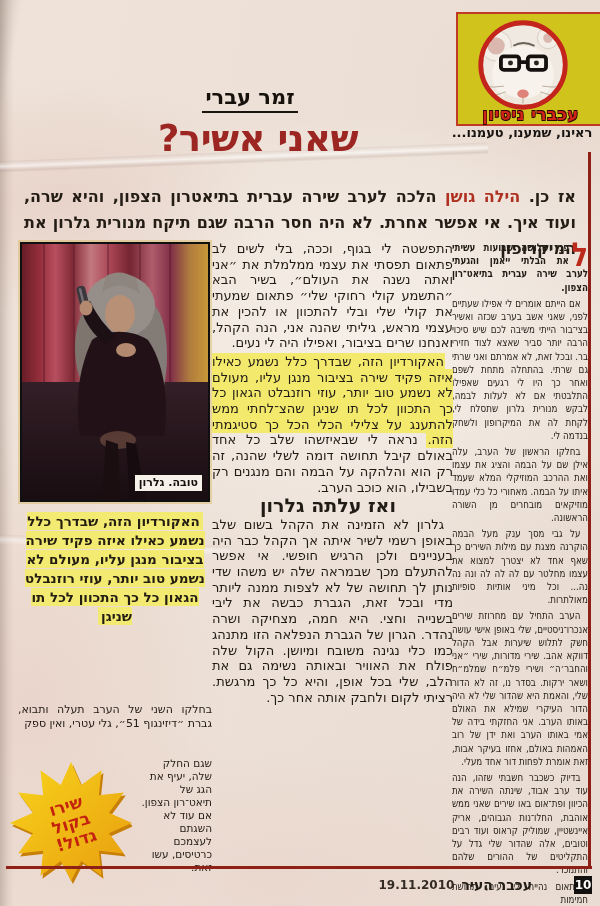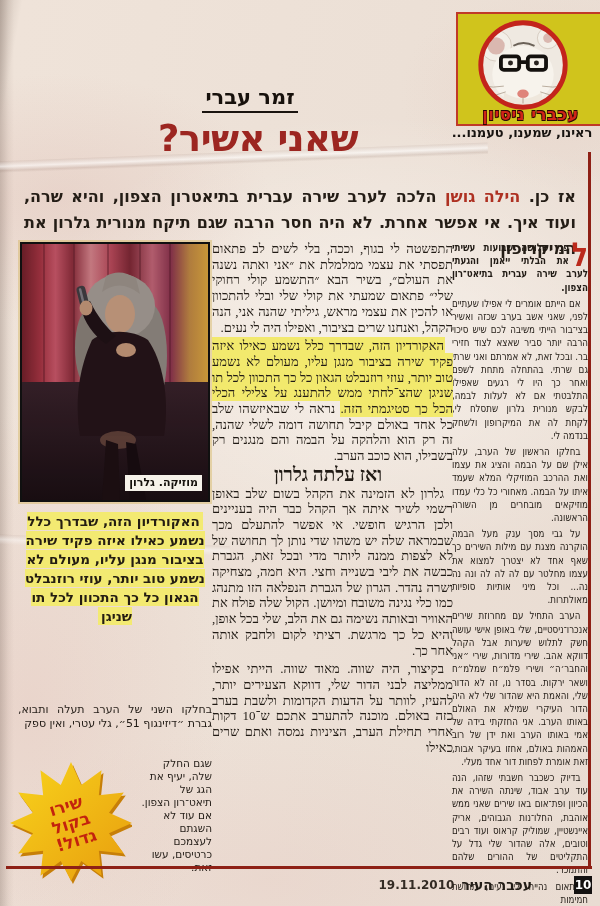--- a/index.html
+++ b/index.html
@@ -44,21 +44,21 @@
 
   
   .col{position:absolute;text-align:justify;}
   .col p{margin:0 0 3px;}
   .col p + p{text-indent:9px;}
   .col-right{top:241px;right:12px;width:164px;font-size:10.5px;line-height:13.2px;
     transform:scaleX(.83);transform-origin:top right;}
   .col-right .p-bold{font-weight:700;text-indent:0;}
   .dropcap{float:right;font-size:33px;line-height:25px;font-weight:800;color:#bb2a1c;
     margin-left:3px;margin-top:1px;}
-  .col-middle{top:241px;left:212px;width:241px;font-size:13px;line-height:15.7px;font-family:Liberation Serif, serif;}
+  .col-middle{top:241px;left:212px;width:241px;font-size:13px;line-height:15.7px;}
   .hl{background:#f2e96d;box-shadow:0 0 0 1px #f2e96d;}
   .subhead{font-size:19px;font-weight:800;text-align:center;margin:7px 0 5px;text-indent:0;}
 
   
   .photo{position:absolute;top:242px;left:20px;width:190px;height:260px;
     border:2px solid #101010;box-sizing:border-box;background:#3a1e26;
     box-shadow:0 0 0 2px rgba(205,170,60,.35);}
   .photo svg{display:block;width:100%;height:100%;}
   .photo-caption{position:absolute;bottom:9px;right:6px;background:#f6f2ea;color:#14100c;
     font-size:11px;font-weight:800;padding:0 4px 1px;line-height:15px;}
@@ -149,21 +149,20 @@
     <p>הערב התחיל עם מחרוזת שירים אנכרו־ניסטיים, שלי באופן אישי עושה חשק לתלוש שיערות אבל הקהל דווקא אהב. שירי מדורות, שירי ״אני והחבר׳ה״ ושירי פלמ״ח שמלמ״ח ושאר ירקות. בסדר נו, זה לא הדור שלי, והאמת היא שהדור שלי לא היה הדור העיקרי שמילא את האולם באותו הערב. אני החזקתי בידה של אמי באותו הערב ואת ידן של רוב האמהות באולם, אחזו בעיקר אבות, זאת אומרת לפחות דור אחד מעלי.</p>
     <p>בדיוק כשכבר חשבתי שזהו, הנה עוד ערב אבוד, שינתה השירה את הכיוון ופת־אום באו שירים שאני ממש אוהבת, החלו־נות הגבוהים, אריק איינשטיין, שמוליק קראוס ועוד רבים וטובים, אלה שהדור שלי גדל על התקליטים של ההורים שלהם והתמכר.</p>
     <p>פתאום נהייה לי נעים, תחושת חמימות</p>
   </div>
 
   <div class="col col-middle">
     <p>התפשטה לי בגוף, וככה, בלי לשים לב פתאום תפסתי את עצמי ממלמלת את ״אני ואתה נשנה את העולם״, בשיר הבא ״התשמע קולי רחוקי שלי״ פתאום שמעתי את קולי שלי ובלי להתכוון או להכין את עצמי מראש, גיליתי שהנה אני, הנה הקהל, ואנחנו שרים בציבור, ואפילו היה לי נעים.</p>
     <p><span class="hl">האקורדיון הזה, שבדרך כלל נשמע כאילו איזה פקיד שירה בציבור מנגן עליו, מעולם לא נשמע טוב יותר, עוזי רוזנבלט הגאון כל כך התכוון לכל תו שניגן שהצ־לחתי ממש להתענג על צלילי הכלי הכל כך סטיגמתי הזה.</span><span> נראה לי שבאיזשהו שלב כל אחד באולם קיבל תחושה דומה לשלי שהנה, זה רק הוא והלהקה על הבמה והם מנגנים רק בשבילו, הוא כוכב הערב.</span></p>
     <p class="subhead">ואז עלתה גלרון</p>
     <p>גלרון לא הזמינה את הקהל בשום שלב באופן רשמי לשיר איתה אך הקהל כבר היה בעניינים ולכן הרגיש חופשי. אי אפשר להתעלם מכך שבמראה שלה יש משהו שדי נותן לך תחושה של לא לצפות ממנה ליותר מדי ובכל זאת, הגברת כבשה את ליבי בשנייה וחצי. היא חמה, מצחיקה ושרה נהדר. הגרון של הגברת הנפלאה הזו מתנהג כמו כלי נגינה משובח ומיושן. הקול שלה פולח את האוויר ובאותה נשימה גם את הלב, שלי בכל אופן, והיא כל כך מרגשת. רציתי לקום ולחבק אותה אחר כך.</p>
-    <p>בקיצור, היה שווה. מאוד שווה. הייתי אפילו ממליצה לבני הדור שלי, דווקא הצעירים יותר, להעיז, לוותר על הדעות הקדומות ולשבת בערב כזה באולם. מוכנה להתערב אתכם ש־10 דקות אחרי תחילת הערב, הציניות נמסה ואתם שרים כאילו</p>
   </div>
 
   <div class="photo">
     <svg viewBox="0 0 186 256" preserveAspectRatio="none">
       <defs>
         <linearGradient id="curt" x1="0" y1="0" x2="1" y2="0">
           <stop offset="0" stop-color="#6e1e2a"></stop>
             <stop offset=".10" stop-color="#a43343"></stop>
           <stop offset=".18" stop-color="#c9576b"></stop>
             <stop offset=".27" stop-color="#8c2d3d"></stop>
@@ -198,21 +197,21 @@
       <path d="M84,100 C72,92 62,78 59,64 L68,57 C75,72 85,84 94,92 Z" fill="#1a0f15"></path>
       <rect x="56" y="42" width="9" height="22" rx="4" fill="#3c3c42" transform="rotate(-14 60 52)"></rect>
       <rect x="58.5" y="44" width="2.5" height="18" rx="1" fill="#7d7d86" transform="rotate(-14 60 52)"></rect>
       <ellipse cx="64" cy="64" rx="6.5" ry="7.5" fill="#c49a7d"></ellipse>
       <ellipse cx="104" cy="106" rx="10" ry="7" fill="#c49a7d"></ellipse>
       <ellipse cx="96" cy="196" rx="18" ry="9" fill="#7d584a" opacity=".65"></ellipse>
       <path d="M84,196 L80,256 L98,256 L96,200 Z" fill="#170d12"></path>
       <path d="M104,198 L108,256 L124,256 L114,200 Z" fill="#120a0f"></path>
       <rect x="0" y="0" width="186" height="256" fill="#3a1a10" opacity=".12"></rect>
     </svg>
-    <div class="photo-caption">מוזיקה. גלרון</div>
+    <div class="photo-caption">טובה. גלרון</div>
   </div>
 
   <div class="pullquote"><span>האקורדיון הזה, שבדרך כלל נשמע כאילו איזה פקיד שירה בציבור מנגן עליו, מעולם לא נשמע טוב יותר, עוזי רוזנבלט הגאון כל כך התכוון לכל תו שניגן</span></div>
   <p class="left-p left-p2">בחלקו השני של הערב תעלה ותבוא, גברת ״דיזינגוף 51״, גלי עטרי, ואין ספק</p>
   <p class="left-p2b">שגם החלק שלה, יעיף את הגג של תיאט־רון הצפון. אם עוד לא השגתם לעצמכם כרטיסים, עשו זאת.</p>
 
   <div class="starburst">
     <svg viewBox="0 0 124 124">
       <defs>
         <linearGradient id="gold" x1="0" y1="0" x2="1" y2="1">

